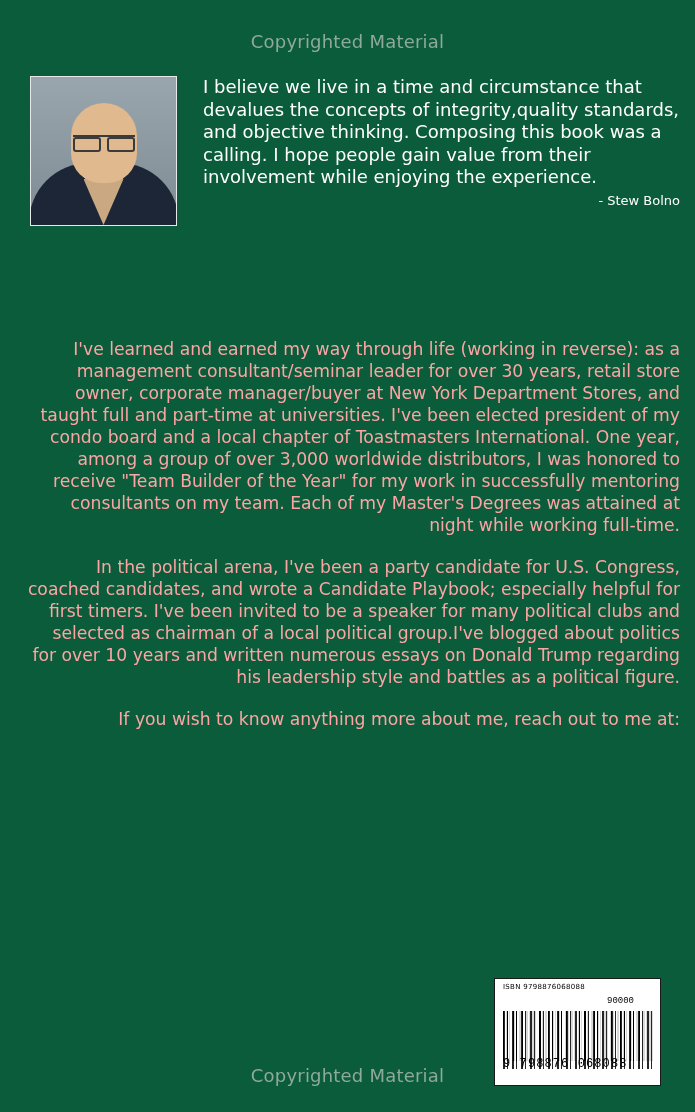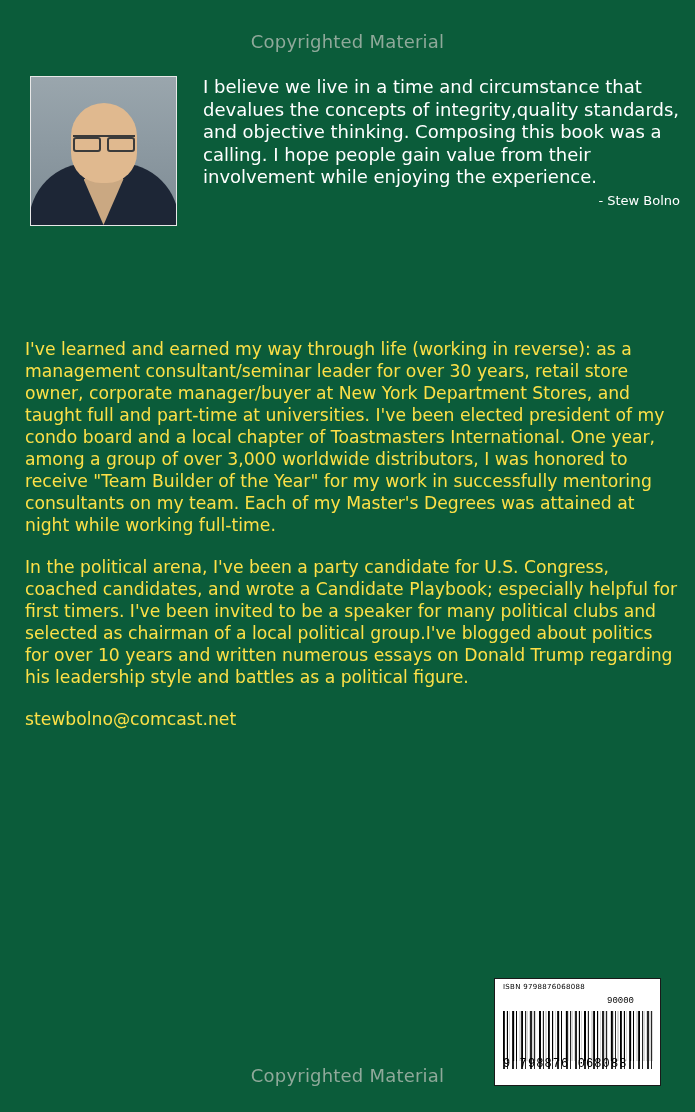--- a/index.html
+++ b/index.html
@@ -132,24 +132,25 @@
     margin-top: 4px;
     color: #ffffff;
     font-size: 13px;
   }
 
   .body-copy {
     position: absolute;
     top: 338px;
     left: 25px;
     width: 655px;
-    color: #fde047;
+    color: #fca5a5;
     font-size: 17.2px;
     line-height: 22px;
     font-family: "DejaVu Sans", sans-serif;
+    text-align: right;
   }
   .body-copy p {
     margin: 0 0 20px 0;
   }
   .body-copy p.email {
     margin-bottom: 0;
   }
 
   .barcode-box {
     position: absolute;
@@ -233,21 +234,21 @@
     </div>
     <div class="quote-text-wrap" style="flex:1; margin-left:26px;">
       <div class="quote-text" style="margin-left:0;">I believe we live in a time and circumstance that devalues the concepts of integrity,quality standards, and objective thinking. Composing this book was a calling. I hope people gain value from their involvement while enjoying the experience.</div>
       <div class="quote-attrib">- Stew Bolno</div>
     </div>
   </div>
 
   <div class="body-copy">
     <p>I've learned and earned my way through life (working in reverse): as a management consultant/seminar leader for over 30 years, retail store owner, corporate manager/buyer at New York Department Stores, and taught full and part-time at universities. I've been elected president of my condo board and a local chapter of Toastmasters International. One year, among a group of over 3,000 worldwide distributors, I was honored to receive "Team Builder of the Year" for my work in successfully mentoring consultants on my team. Each of my Master's Degrees was attained at night while working full-time.</p>
     <p>In the political arena, I've been a party candidate for U.S. Congress, coached candidates, and wrote a Candidate Playbook; especially helpful for first timers. I've been invited to be a speaker for many political clubs and selected as chairman of a local political group.I've blogged about politics for over 10 years and written numerous essays on Donald Trump regarding his leadership style and battles as a political figure.</p>
-    <p class="email">stewbolno@comcast.net</p>
+    <p>If you wish to know anything more about me, reach out to me at:</p>
   </div>
 
   <div class="barcode-box">
     <div class="barcode-isbn">ISBN 9798876068088</div>
     <div class="barcode-price">90000</div>
     <div class="barcode-bars"></div>
     <div class="barcode-bars2"></div>
     <div class="barcode-num">9 798876 068088</div>
   </div>
 

